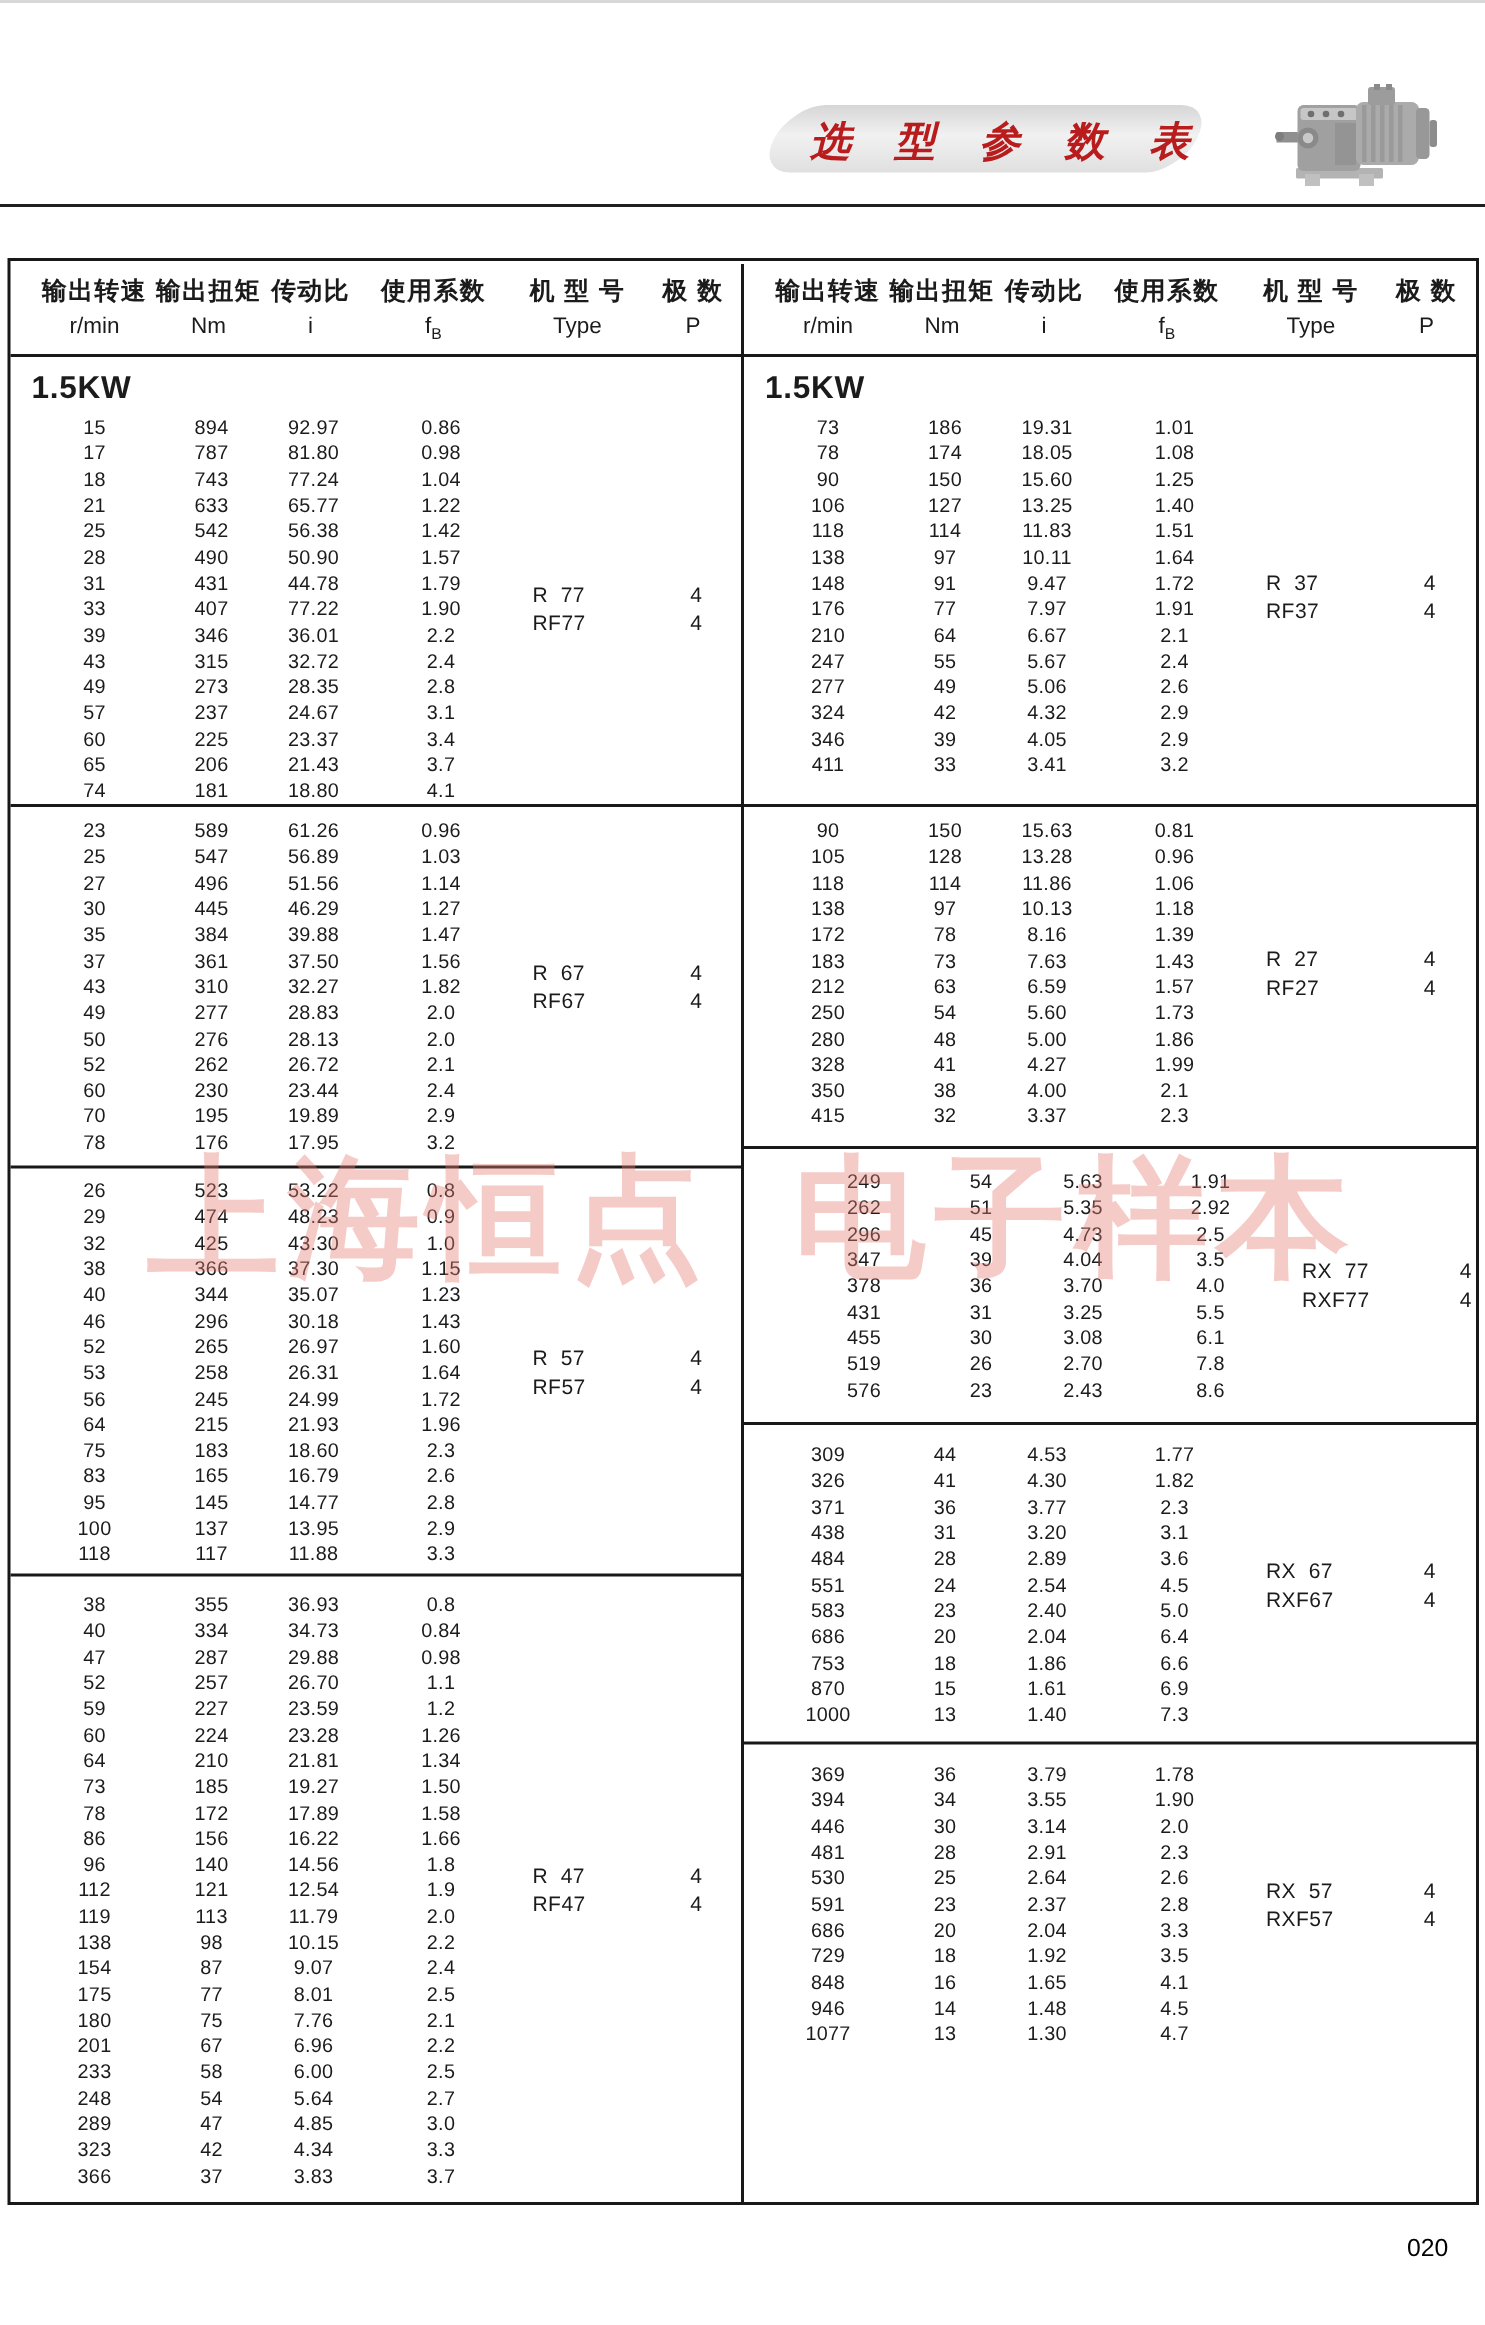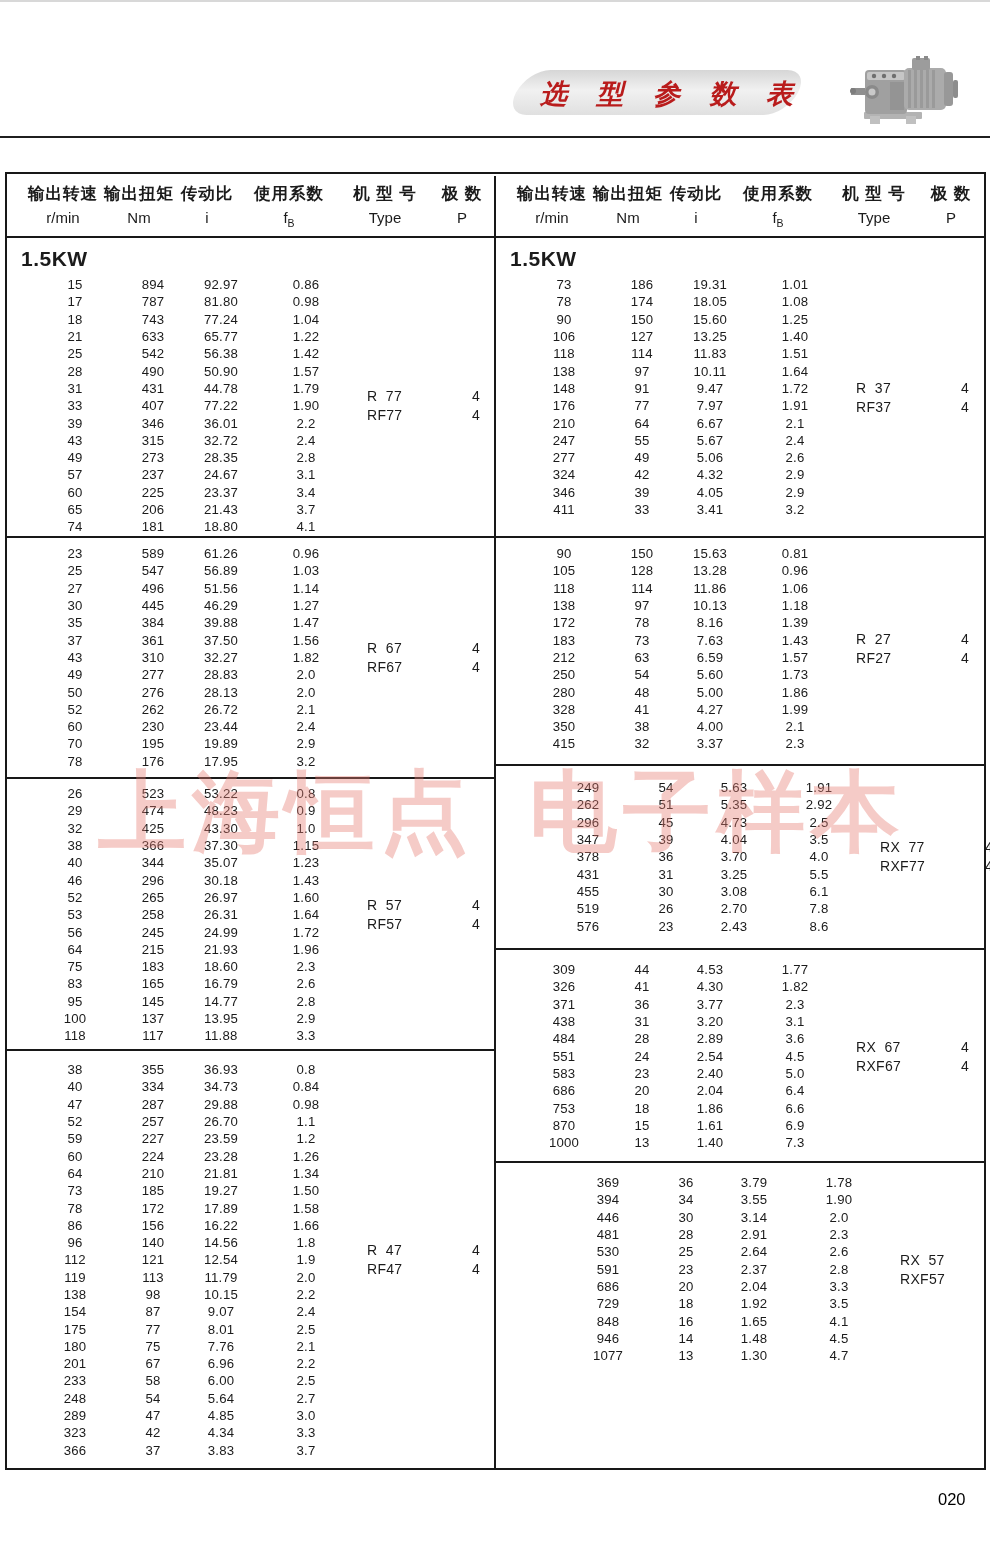--- a/index.html
+++ b/index.html
@@ -37,21 +37,21 @@
 
   .col-header{position:relative;height:62px;border-bottom:2px solid #181818;box-sizing:border-box;}
   .hcol{position:absolute;text-align:center;}
   .hcol .cn{display:block;font-size:16.5px;font-weight:bold;letter-spacing:1px;margin-top:7px;white-space:nowrap;}
   .hcol .unit{display:block;font-size:15px;margin-top:4px;}
   .hcol .unit sub{font-size:10.5px;}
 
   .block{box-sizing:border-box;border-bottom:2px solid #181818;position:relative;}
   .block:last-child{border-bottom:none;}
   .power-label{height:38px;box-sizing:border-box;padding:9px 0 0 14px;font-size:21px;font-weight:bold;letter-spacing:0.5px;}
-  .rows-wrap{position:relative;margin-left:12px;}
+  .rows-wrap{position:relative;}
   .trow{display:flex;height:17.3px;align-items:center;}
   .trow span{display:block;font-size:13.2px;letter-spacing:0.2px;}
   .c1{width:112px;text-align:center;}
   .c2{width:44px;text-align:center;}
   .c3{width:92px;text-align:center;}
   .c4{width:78px;text-align:center;}
 
   .type-overlay{position:absolute;left:348px;top:50%;transform:translateY(-50%);}
   .type-line{display:flex;height:19px;align-items:center;}
   .type-name{width:94px;text-align:left;white-space:pre;font-size:14px;letter-spacing:0.3px;}
@@ -953,21 +953,21 @@
               </div>
               <div class="type-line">
                 <span class="type-name">RXF67</span>
                 <span class="pole-num">4</span>
               </div>
             </div>
           </div>
         </div>
       </div>
       <div class="block" style="height: 305px;">
-        <div class="rows-wrap" style="padding-top: 11px; padding-left: 44px;">
+        <div class="rows-wrap" style="padding-top: 11px;">
           <div style="position: relative;">
             <div class="trow">
               <span class="c1">369</span>
               <span class="c2">36</span>
               <span class="c3">3.79</span>
               <span class="c4">1.78</span>
             </div>
             <div class="trow">
               <span class="c1">394</span>
               <span class="c2">34</span>

